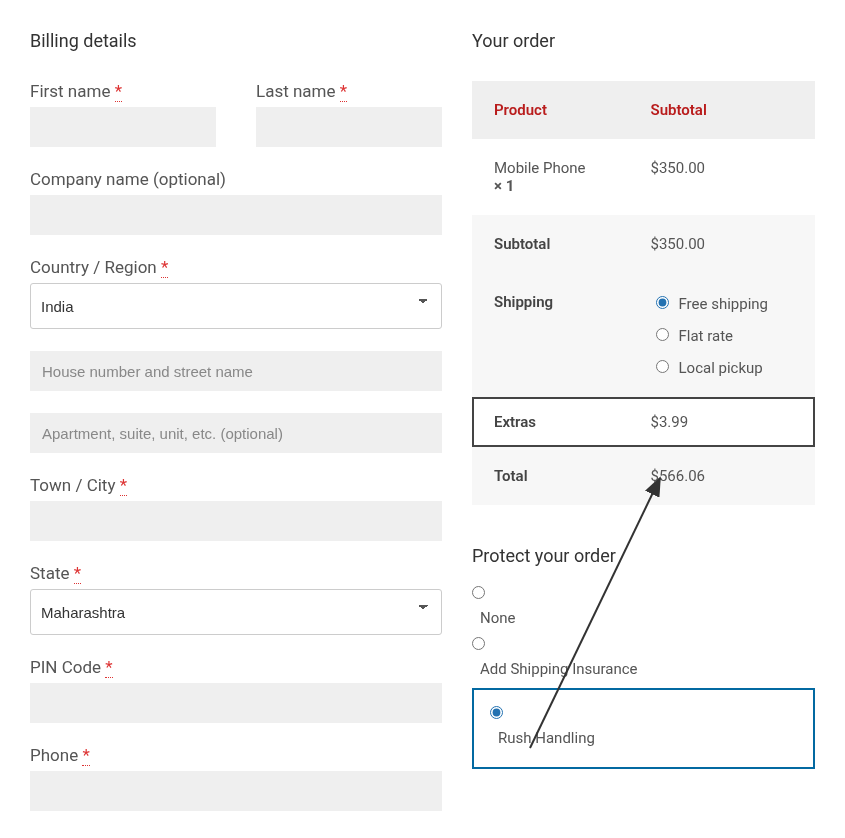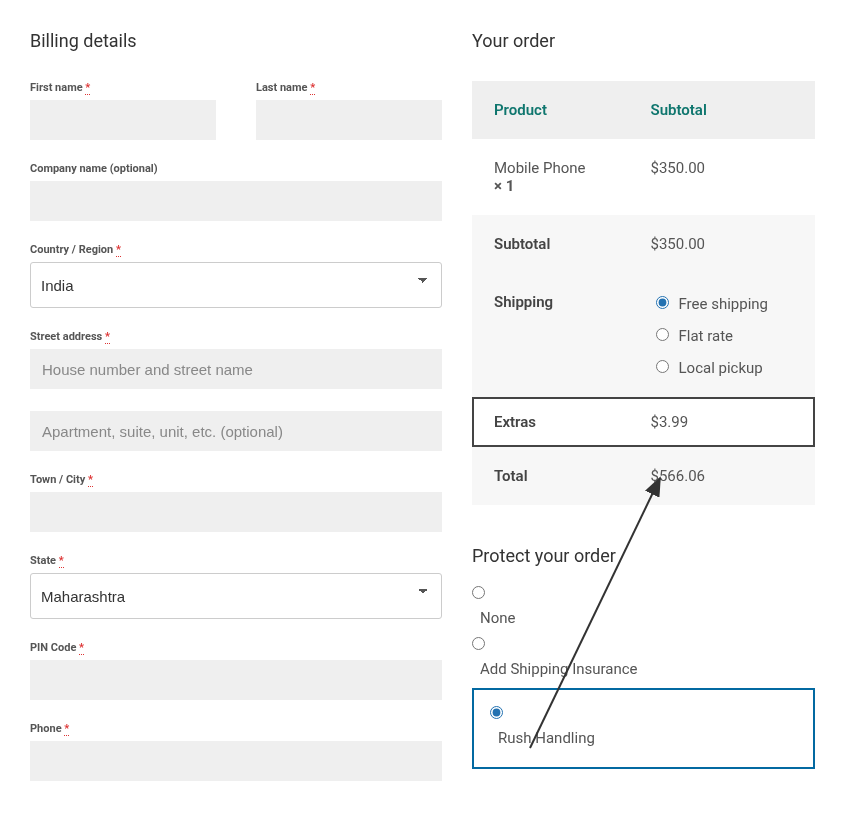--- a/index.html
+++ b/index.html
@@ -29,24 +29,23 @@
     font-weight: 400;
     font-size: 18px;
     color: #333;
     margin: 0 0 30px 0;
   }
   .field {
     margin-bottom: 22px;
   }
   .field label {
     display: block;
-    font-size: 11px;
+    font-size: 17px;
     color: #555;
     margin-bottom: 6px;
-    font-weight: bold;
   }
   .req {
     color: #d33;
     border-bottom: 1px dotted #d33;
   }
   .two-col {
     display: flex;
     gap: 40px;
   }
   .two-col .field { flex: 1; }
@@ -87,21 +86,21 @@
     color: #555;
   }
   .order th, .order td {
     text-align: left;
     padding: 20px 22px;
     vertical-align: top;
   }
   .order th {
     background: #efefef;
     font-weight: 600;
-    color: #0f766e;
+    color: #b91c1c;
   }
   .order tr.white td {
     background: #fff;
   }
   .order td.b { font-weight: 600; color: #444; }
   .qty { font-weight: 700; }
   .ship-opts { padding: 0; margin: 0; list-style: none; }
   .ship-opts li { margin-bottom: 12px; font-size: 15px; }
   .ship-opts li:last-child { margin-bottom: 0; }
   .ship-opts input[type=radio] { margin-right: 10px; accent-color: #2271b1; }
@@ -172,21 +171,20 @@
     </div>
 
     <div class="field wide">
       <label><span>Country / Region</span> <span class="req">*</span></label>
       <select>
         <option>India</option>
       </select>
     </div>
 
     <div class="field wide">
-      <label><span>Street address</span> <span class="req">*</span></label>
       <input type="text" placeholder="House number and street name" style="">
     </div>
     <div class="field wide">
       <input type="text" placeholder="Apartment, suite, unit, etc. (optional)" style="">
     </div>
 
     <div class="field wide">
       <label><span>Town / City</span> <span class="req">*</span></label>
       <input type="text" style="">
     </div>

